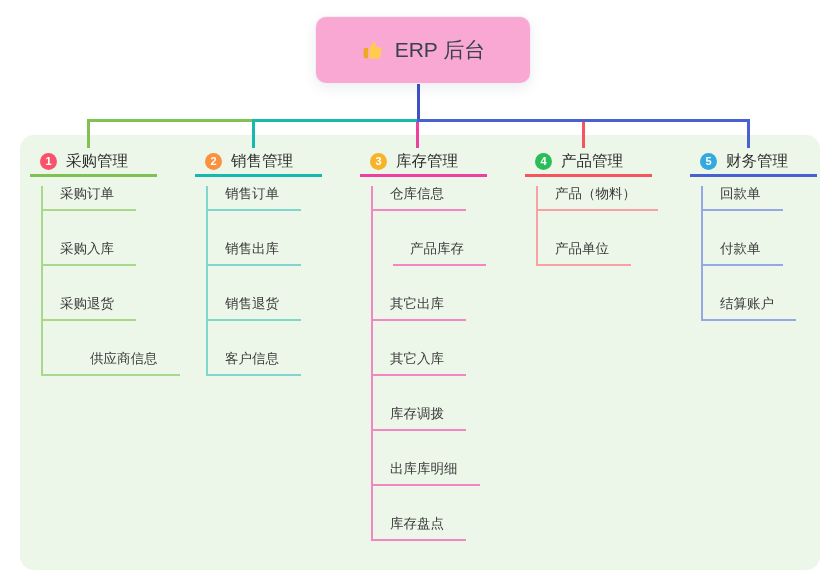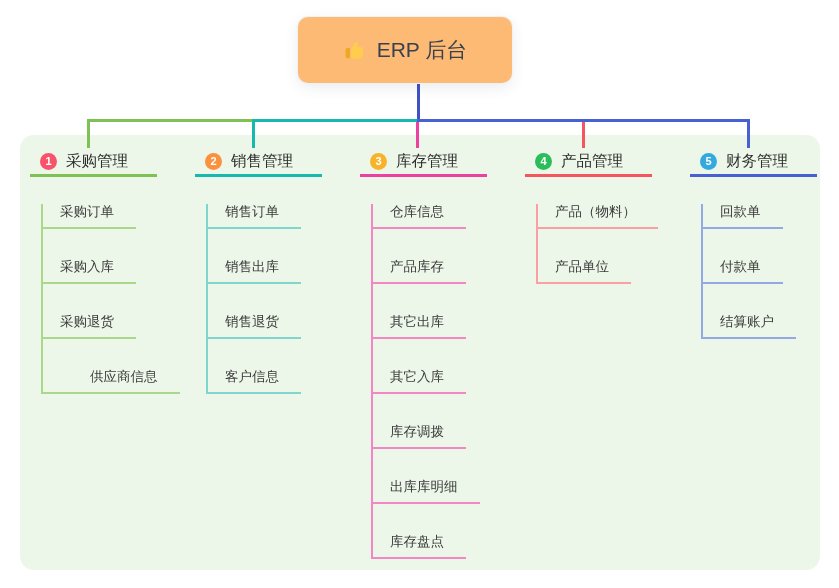--- a/index.html
+++ b/index.html
@@ -5,21 +5,21 @@
   html,body{margin:0;padding:0;background:#ffffff;}
   .canvas{
     position:relative;width:839px;height:588px;background:#ffffff;overflow:hidden;
     font-family:"Liberation Sans","DejaVu Sans",sans-serif;
   }
   .panel{
     position:absolute;left:20px;top:135px;width:800px;height:435px;
     background:#edf7e9;border-radius:14px;z-index:0;
   }
   .root-node{
-    position:absolute;left:298px;top:17px;width:214px;height:66px;background:#fdba74;
+    position:absolute;left:316px;top:17px;width:214px;height:66px;background:#f9a8d4;
     border-radius:10px;box-shadow:0 0 0 1px #f1f1f4,0 4px 14px rgba(40,60,90,.10);
     display:flex;align-items:center;justify-content:center;gap:11px;
     font-size:21px;font-weight:500;color:#39414f;z-index:3;
   }
   .thumb{display:flex;align-items:center;}
   .line{position:absolute;z-index:1;}
   .branch{position:absolute;top:148px;z-index:2;}
   .branch-header{
     display:flex;align-items:center;gap:9px;height:26px;padding-left:10px;
     border-bottom:3px solid;width:117px;box-sizing:content-box;cursor:default;
@@ -27,21 +27,21 @@
   .badge{
     width:17px;height:17px;border-radius:50%;flex:0 0 17px;color:#fff;
     font-size:11px;font-weight:bold;display:flex;align-items:center;justify-content:center;
   }
   .branch-label{font-size:15.5px;color:#2c2c2c;white-space:nowrap;}
   .children{margin-left:11px;border-left:2px solid;width:max-content;}
   .child{
     margin-top:30px;padding:0 22px 7px 17px;border-bottom:2px solid;width:max-content;
     font-size:13.5px;line-height:16px;color:#3a3a3a;white-space:nowrap;
   }
-  .child:first-child{margin-top:27px;}
+  .child:first-child{margin-top:9px;}
 </style>
 </head>
 <body>
 
 <div class="canvas">
 
   <div class="panel"></div>
 
   <div class="root-node">
     <span class="thumb">
@@ -90,21 +90,21 @@
           <div class="child" style="border-bottom-color: rgb(127, 214, 205);">客户信息</div>
         </div>
       </div>
       <div class="branch" style="left: 360px;">
         <div class="branch-header" style="border-bottom-color: rgb(236, 65, 160);">
           <span class="badge" style="background: rgb(247, 179, 42);">3</span>
           <span class="branch-label">库存管理</span>
         </div>
         <div class="children" style="border-left-color: rgb(243, 135, 196);">
           <div class="child" style="border-bottom-color: rgb(243, 135, 196);">仓库信息</div>
-          <div class="child" style="border-bottom-color: rgb(243, 135, 196);">产品库存</div>
+          <div class="child" style="border-bottom-color: rgb(243, 135, 196); margin-left: 20px;">产品库存</div>
           <div class="child" style="border-bottom-color: rgb(243, 135, 196);">其它出库</div>
           <div class="child" style="border-bottom-color: rgb(243, 135, 196);">其它入库</div>
           <div class="child" style="border-bottom-color: rgb(243, 135, 196);">库存调拨</div>
           <div class="child" style="border-bottom-color: rgb(243, 135, 196);">出库库明细</div>
           <div class="child" style="border-bottom-color: rgb(243, 135, 196);">库存盘点</div>
         </div>
       </div>
       <div class="branch" style="left: 525px;">
         <div class="branch-header" style="border-bottom-color: rgb(244, 85, 94);">
           <span class="badge" style="background: rgb(44, 189, 91);">4</span>

